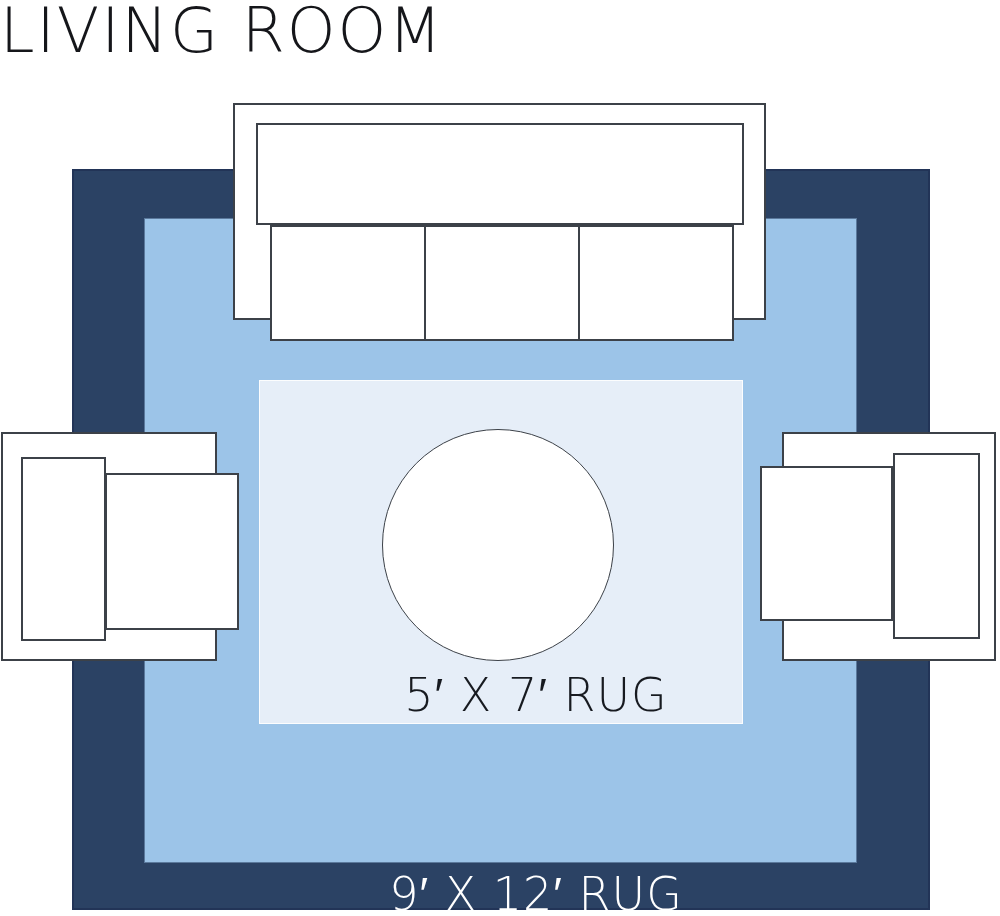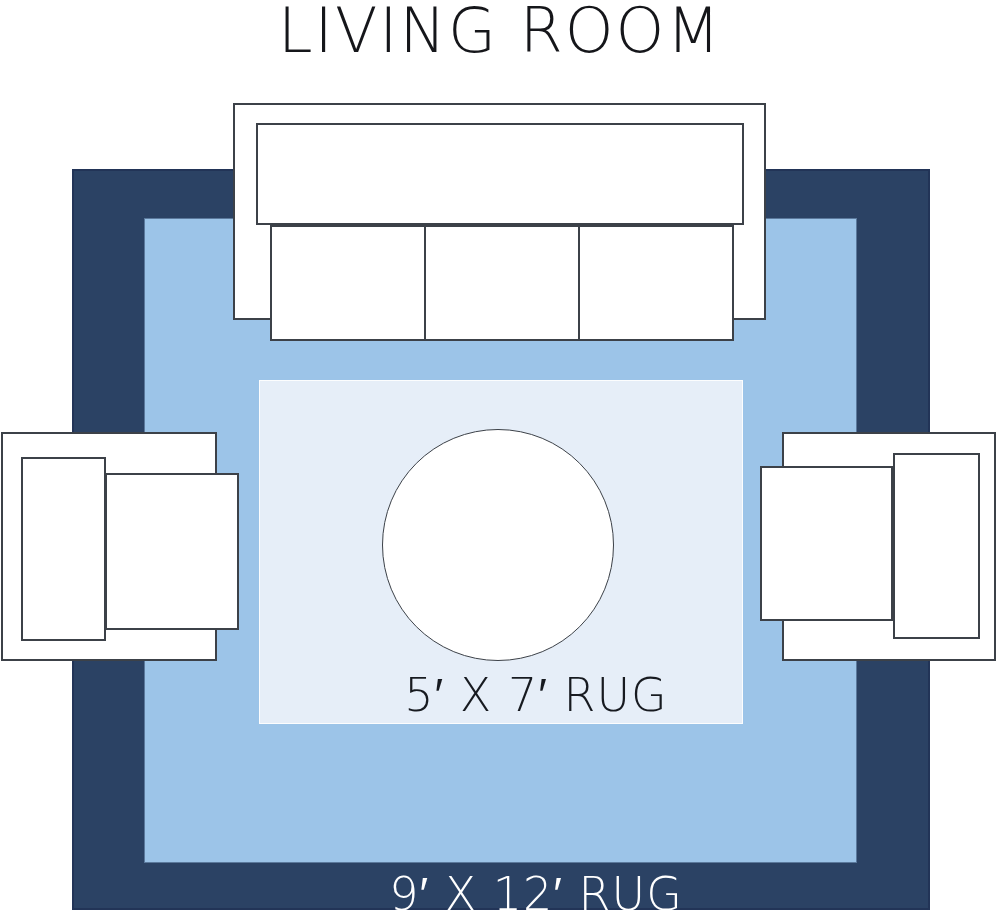--- a/index.html
+++ b/index.html
@@ -9,21 +9,21 @@
     position:relative;
     width:1000px; height:916px;
     background:var(--background, #ffffff);
     overflow:hidden;
     font-family:"DejaVu Sans","Liberation Sans",sans-serif;
   }
 
   
   .title {
     position:absolute; top:0; left:0; width:100%;
-    text-align:center;
+    text-align:left;
     font-size:62px; font-weight:200; letter-spacing:2px; line-height:1;
     color:var(--title-text, #15161a);
   }
 
   
   .rug { position:absolute; box-sizing:border-box; }
   .rug-large {
     left:72px; top:169px; width:858px; height:741px;
     background:var(--rug-large, #2b4264);
     border:2px solid #223457;

